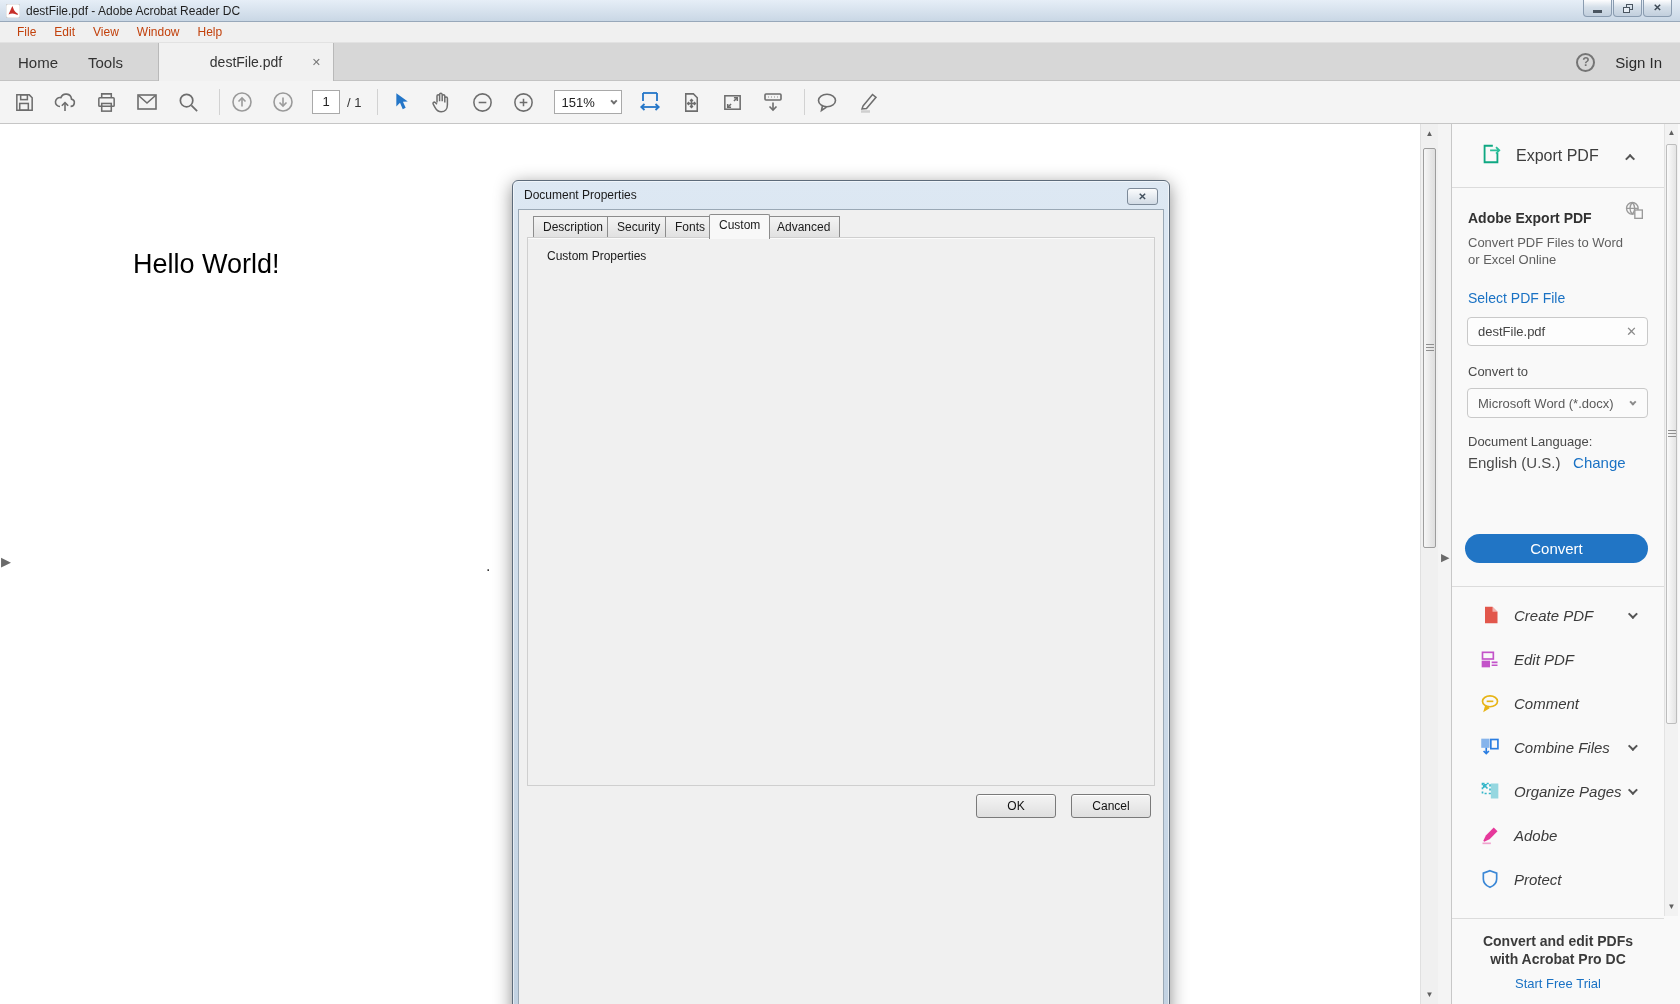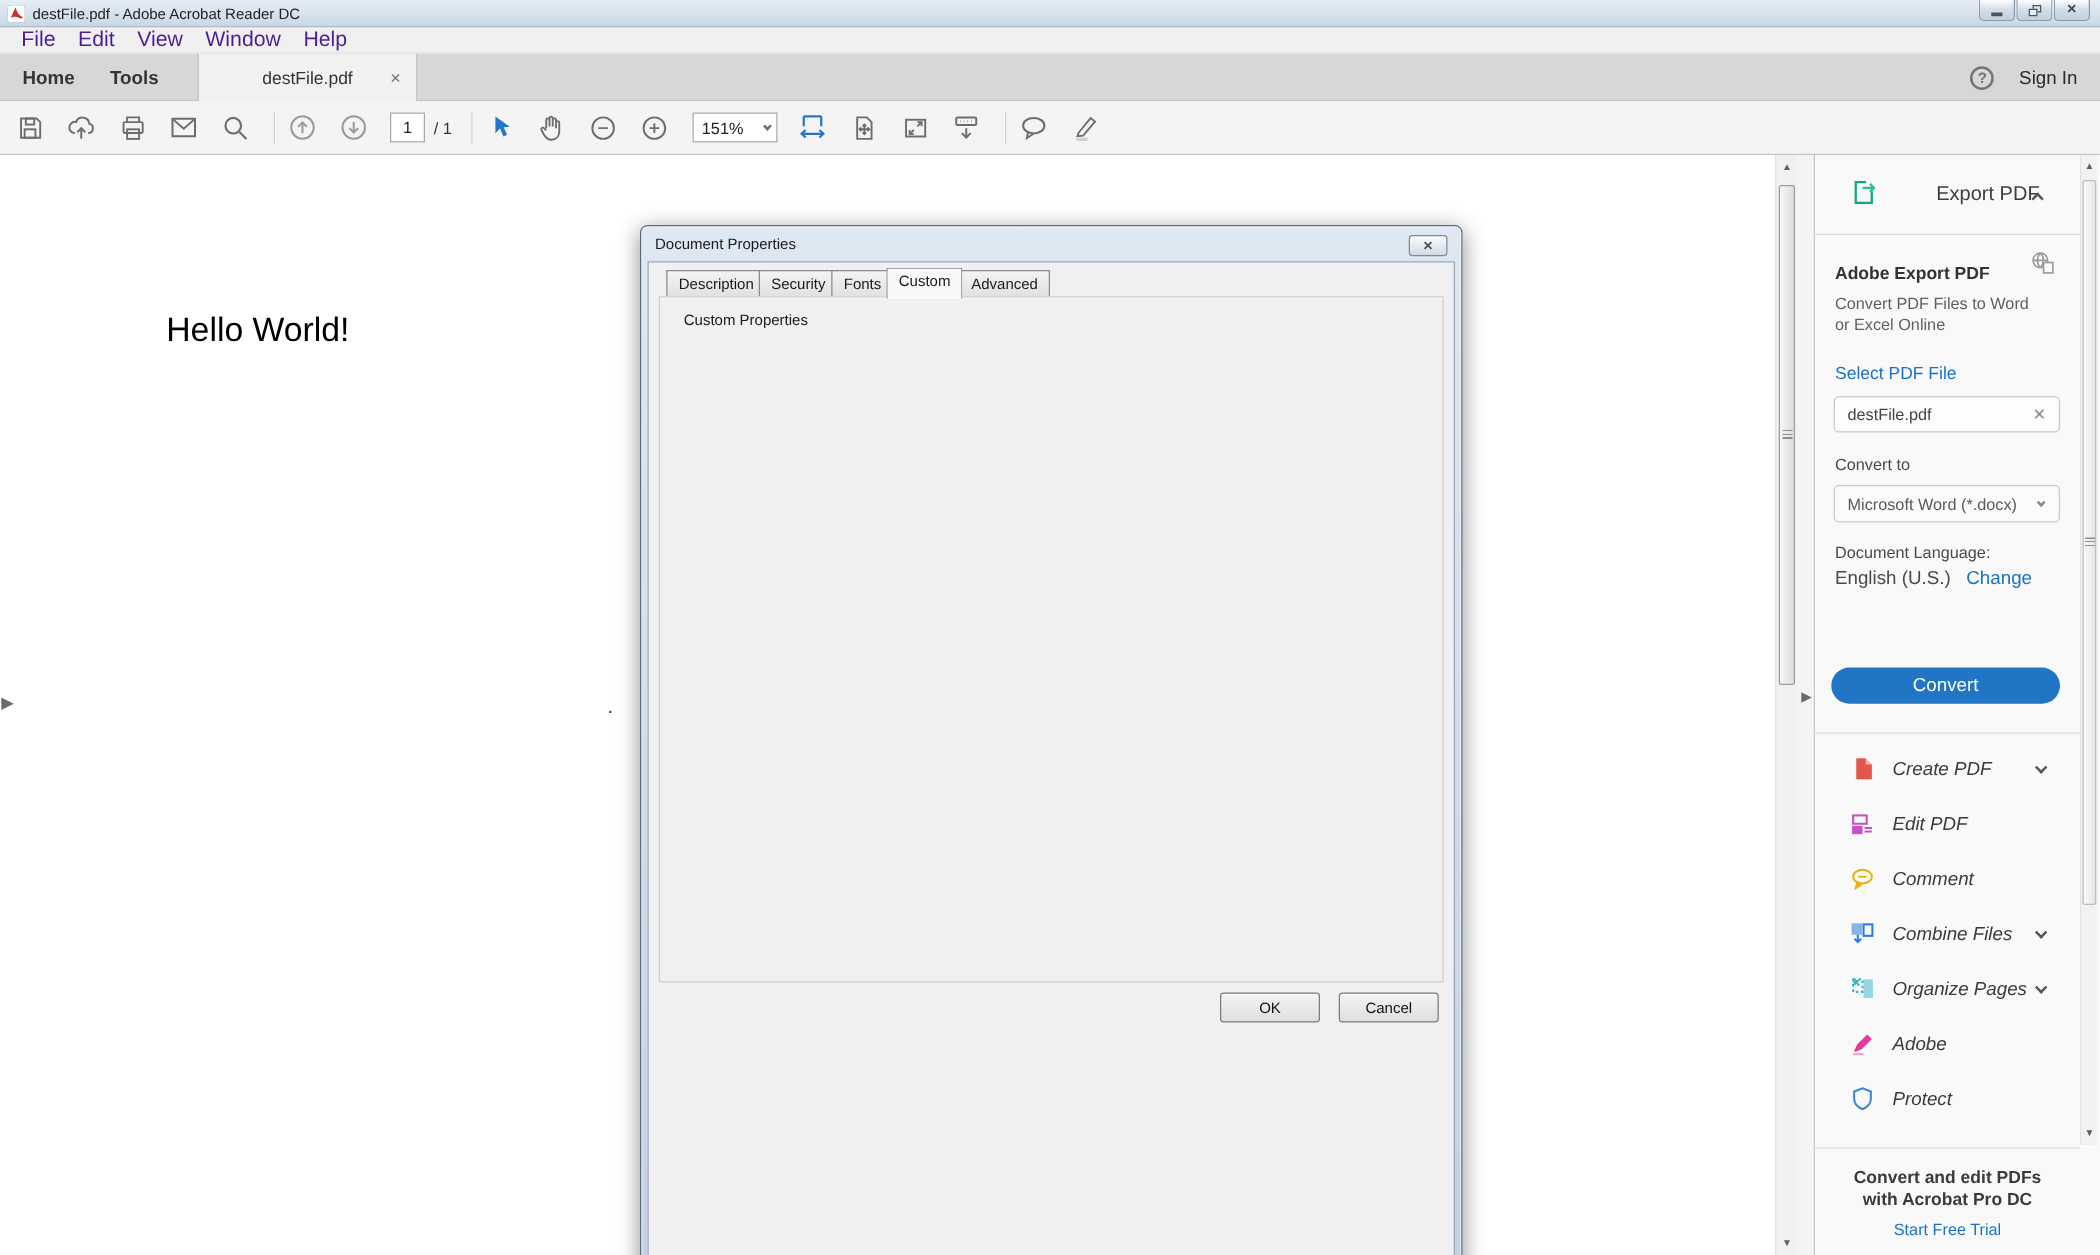--- a/index.html
+++ b/index.html
@@ -19,27 +19,27 @@
     display:flex; align-items:center; justify-content:center; margin-left:1px; color:#3d4854; }
   .glyph-min { width:9px; height:3px; background:#4a5560; margin-top:6px; }
   .glyph-restore { position:relative; width:10px; height:9px; }
   .glyph-restore .sq1 { position:absolute; right:0; top:0; width:7px; height:6px; border:1px solid #4a5560; }
   .glyph-restore .sq2 { position:absolute; left:0; bottom:0; width:7px; height:6px; border:1px solid #4a5560; background:#e8eef5; }
   .glyph-close { font-size:10px; font-weight:bold; line-height:1; }
 
   
   #menubar { position:absolute; left:0; top:22px; width:1680px; height:21px; background:#f0f0f0;
     border-bottom:1px solid #e2e2e2; display:flex; align-items:center; padding-left:8px; }
-  .menu-item { font-size:17px; color:#4c1d95; padding:0 9px; line-height:20px; }
+  .menu-item { font-size:12px; color:#c2410c; padding:0 9px; line-height:20px; }
 
   
   #tabbar { position:absolute; left:0; top:43px; width:1680px; height:38px; background:#d7d7d7;
     border-bottom:1px solid #c3c3c3; }
   .nav-tab { position:absolute; top:0; height:38px; display:flex; align-items:center; font-size:15px;
-    font-weight:bold; color:#333; padding:0 18px; }
+    font-weight:normal; color:#333; padding:0 18px; }
   #tab-home { left:0; }
   #tab-tools { left:70px; }
   #doc-tab { position:absolute; left:158px; top:0; width:176px; height:38px; background:#f1f1f1;
     border-left:1px solid #b9b9b9; border-right:1px solid #b9b9b9; display:flex; align-items:center;
     justify-content:center; font-size:14px; color:#333; }
   #doc-tab .tab-close { position:absolute; right:12px; font-size:11px; color:#777; }
   #signin-area { position:absolute; right:18px; top:0; height:38px; display:flex; align-items:center; gap:20px; }
   .help-circle { width:19px; height:19px; border:2px solid #757575; border-radius:50%; color:#757575;
     font-size:12px; font-weight:bold; display:flex; align-items:center; justify-content:center; }
   #signin-label { font-size:15px; color:#2b2b2b; }
@@ -76,21 +76,21 @@
     background:linear-gradient(90deg,#f6f6f6,#dedede); border:1px solid #9d9d9d; border-radius:2px; }
   .grip { position:absolute; left:50%; top:50%; transform:translate(-50%,-50%); width:8px; height:8px;
     background:repeating-linear-gradient(#8f8f8f 0 1px, transparent 1px 3px); }
   #panel-strip { position:absolute; left:1438px; top:0; width:14px; height:880px; background:#f4f4f4;
     border-right:1px solid #c8c8c8; }
   #right-collapse { position:absolute; left:3px; top:427px; font-size:11px; color:#6a6a6a; }
 
   
   #sidebar { position:absolute; left:1452px; top:0; width:228px; height:880px; background:#f9f9f9; }
   #export-header { position:absolute; left:0; top:14px; width:212px; height:36px; display:flex;
-    align-items:center;gap:33px; }
+    align-items:center; }
   #export-header .hdr-icon { margin-left:28px; margin-right:14px; }
   #export-header .hdr-label { font-size:16px; color:#3d3d3d; }
   #export-header .chev { position:absolute; left:176px; top:16px; border-color:#555; }
   .sb-divider { position:absolute; left:0; width:212px; height:1px; background:#dcdcdc; }
   #adobe-export-title { position:absolute; left:16px; top:86px; font-size:14px; font-weight:bold; color:#323232; }
   #copy-pages { position:absolute; left:172px; top:76px; }
   #export-desc { position:absolute; left:16px; top:110px; width:170px; font-size:13px; color:#5f5f5f; line-height:17px; }
   .blue-link { color:#1a72c4; }
   #select-pdf-link { position:absolute; left:16px; top:166px; font-size:14px; }
   #file-chip { position:absolute; left:15px; top:193px; width:181px; height:29px; background:#fdfdfd;

